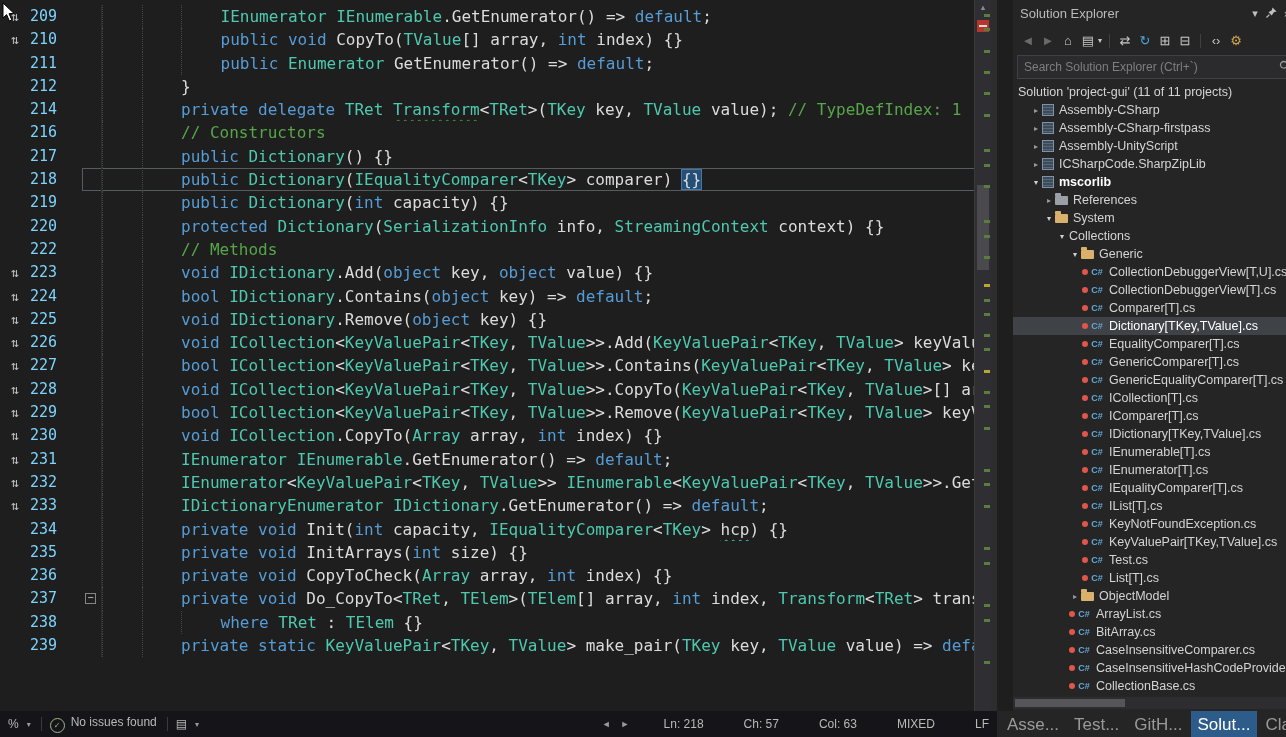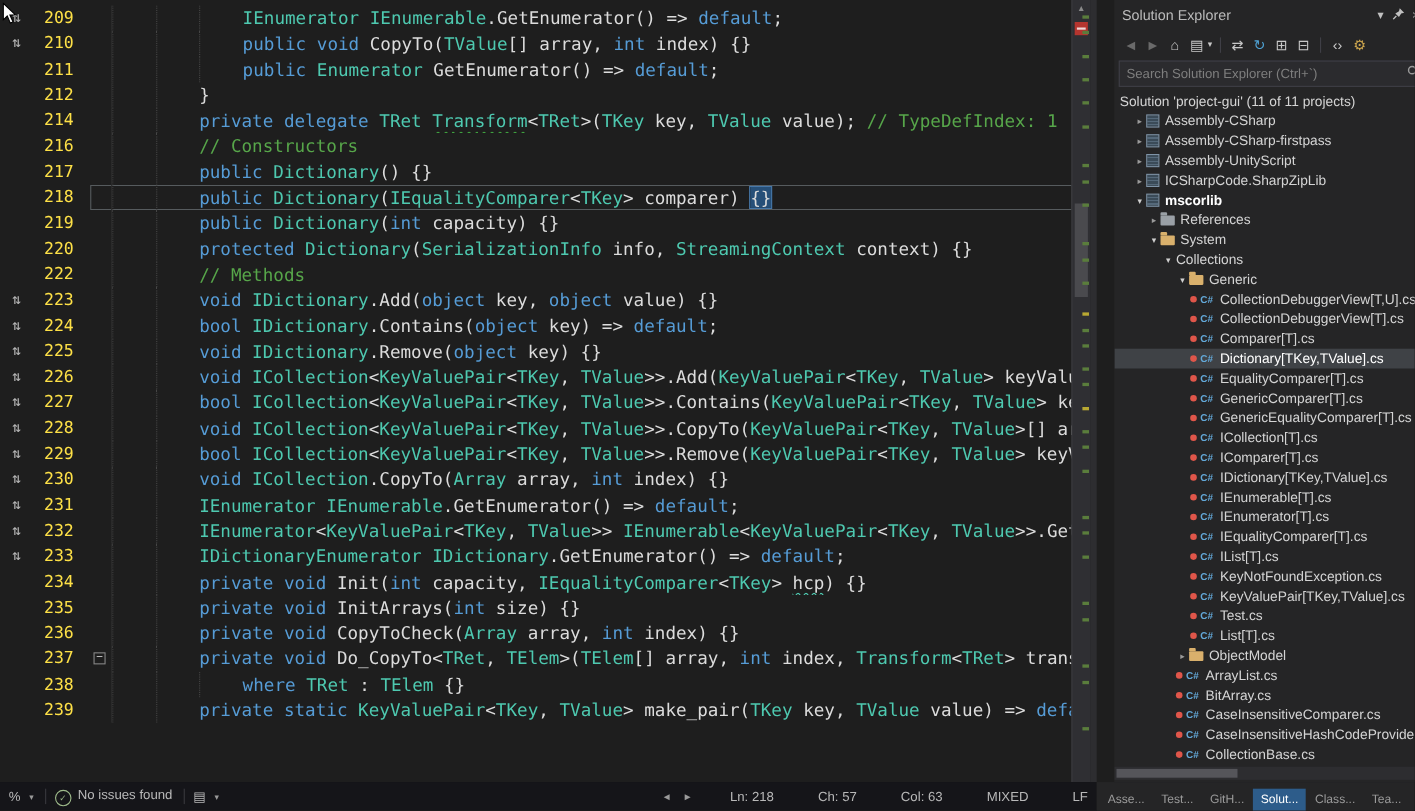--- a/index.html
+++ b/index.html
@@ -5,21 +5,21 @@
   html,body{margin:0;padding:0;}
   body{width:1286px;height:737px;overflow:hidden;background:#1e1e1e;position:relative;
        font-family:"Liberation Sans",sans-serif;-webkit-font-smoothing:antialiased;}
 
   
   .editor{position:absolute;left:0;top:0;width:991px;height:711px;background:#1e1e1e;overflow:hidden;}
   .ed-lines{position:absolute;left:0;top:5px;right:16px;}
   .ed-row{display:flex;height:23.3px;line-height:23.3px;font-family:"DejaVu Sans Mono",monospace;
           font-size:16px;white-space:pre;}
   .cell-glyph{width:30px;flex:none;text-align:center;color:#b9b9b9;font-size:13px;line-height:23.3px;}
-  .cell-num{width:47px;flex:none;text-align:center;padding-right:5px;color:#fde047;font-size:15px;}
+  .cell-num{width:47px;flex:none;text-align:left;padding-right:5px;color:#7dd3fc;font-size:15px;}
   .rowbody{flex:1;display:flex;min-width:0;}
   .cur .rowbody{box-shadow:inset 0 0 0 1px #565b5e;}
   .cell-fold{width:19px;flex:none;position:relative;border-right:1px solid #2c2c2c;}
   .foldbox{position:absolute;left:3px;top:6px;width:11px;height:11px;box-sizing:border-box;
            border:1px solid #858585;color:#c8c8c8;font-size:10px;line-height:8px;text-align:center;background:#1e1e1e;}
   .cell-code{flex:1;min-width:0;overflow:hidden;color:#dcdcdc;}
   .guide{display:inline-block;width:38.53px;height:23.3px;vertical-align:top;border-left:1px dotted #464646;}
   .tk-k{color:#569cd6}
   .tk-t{color:#4ec9b0}
   .tk-p{color:#dcdcdc}
@@ -79,21 +79,21 @@
              display:flex;align-items:center;padding:0 8px;box-sizing:border-box;font-size:12px;color:#b9b9b9;}
   .sb-item{margin-right:8px;white-space:nowrap;}
   .sb-caret{font-size:8px;color:#9a9a9a;margin-right:8px;}
   .sb-sep{width:1px;height:14px;background:#38383e;margin:0 8px 0 2px;}
   .sb-check{display:inline-flex;width:13px;height:13px;border:1px solid #9db98a;border-radius:50%;
             align-items:center;justify-content:center;font-size:8px;color:#9db98a;margin-right:6px;vertical-align:-2px;}
   .sb-spacer{flex:1;}
   .sb-nav{font-size:9px;color:#9a9a9a;margin-right:10px;}
   .sb-num{margin-right:16px;white-space:nowrap;padding-left:24px;}
   .tooltabs{position:absolute;left:997px;top:711px;width:289px;height:26px;background:#252526;
-            display:flex;align-items:flex-end;padding:0 3px;box-sizing:border-box;font-size:11px;color:#9a9a9a;}
+            display:flex;align-items:flex-start;padding:0 3px;box-sizing:border-box;font-size:17px;color:#9a9a9a;}
   .tab{padding:4px 7px;margin-right:1px;white-space:nowrap;}
   .tab.active{background:#2d5c8a;color:#ffffff;}
 
   .mouse{position:absolute;left:2px;top:2px;z-index:60;}
 </style>
 </head>
 <body>
 
 <div class="editor">
   <div class="ed-lines">

